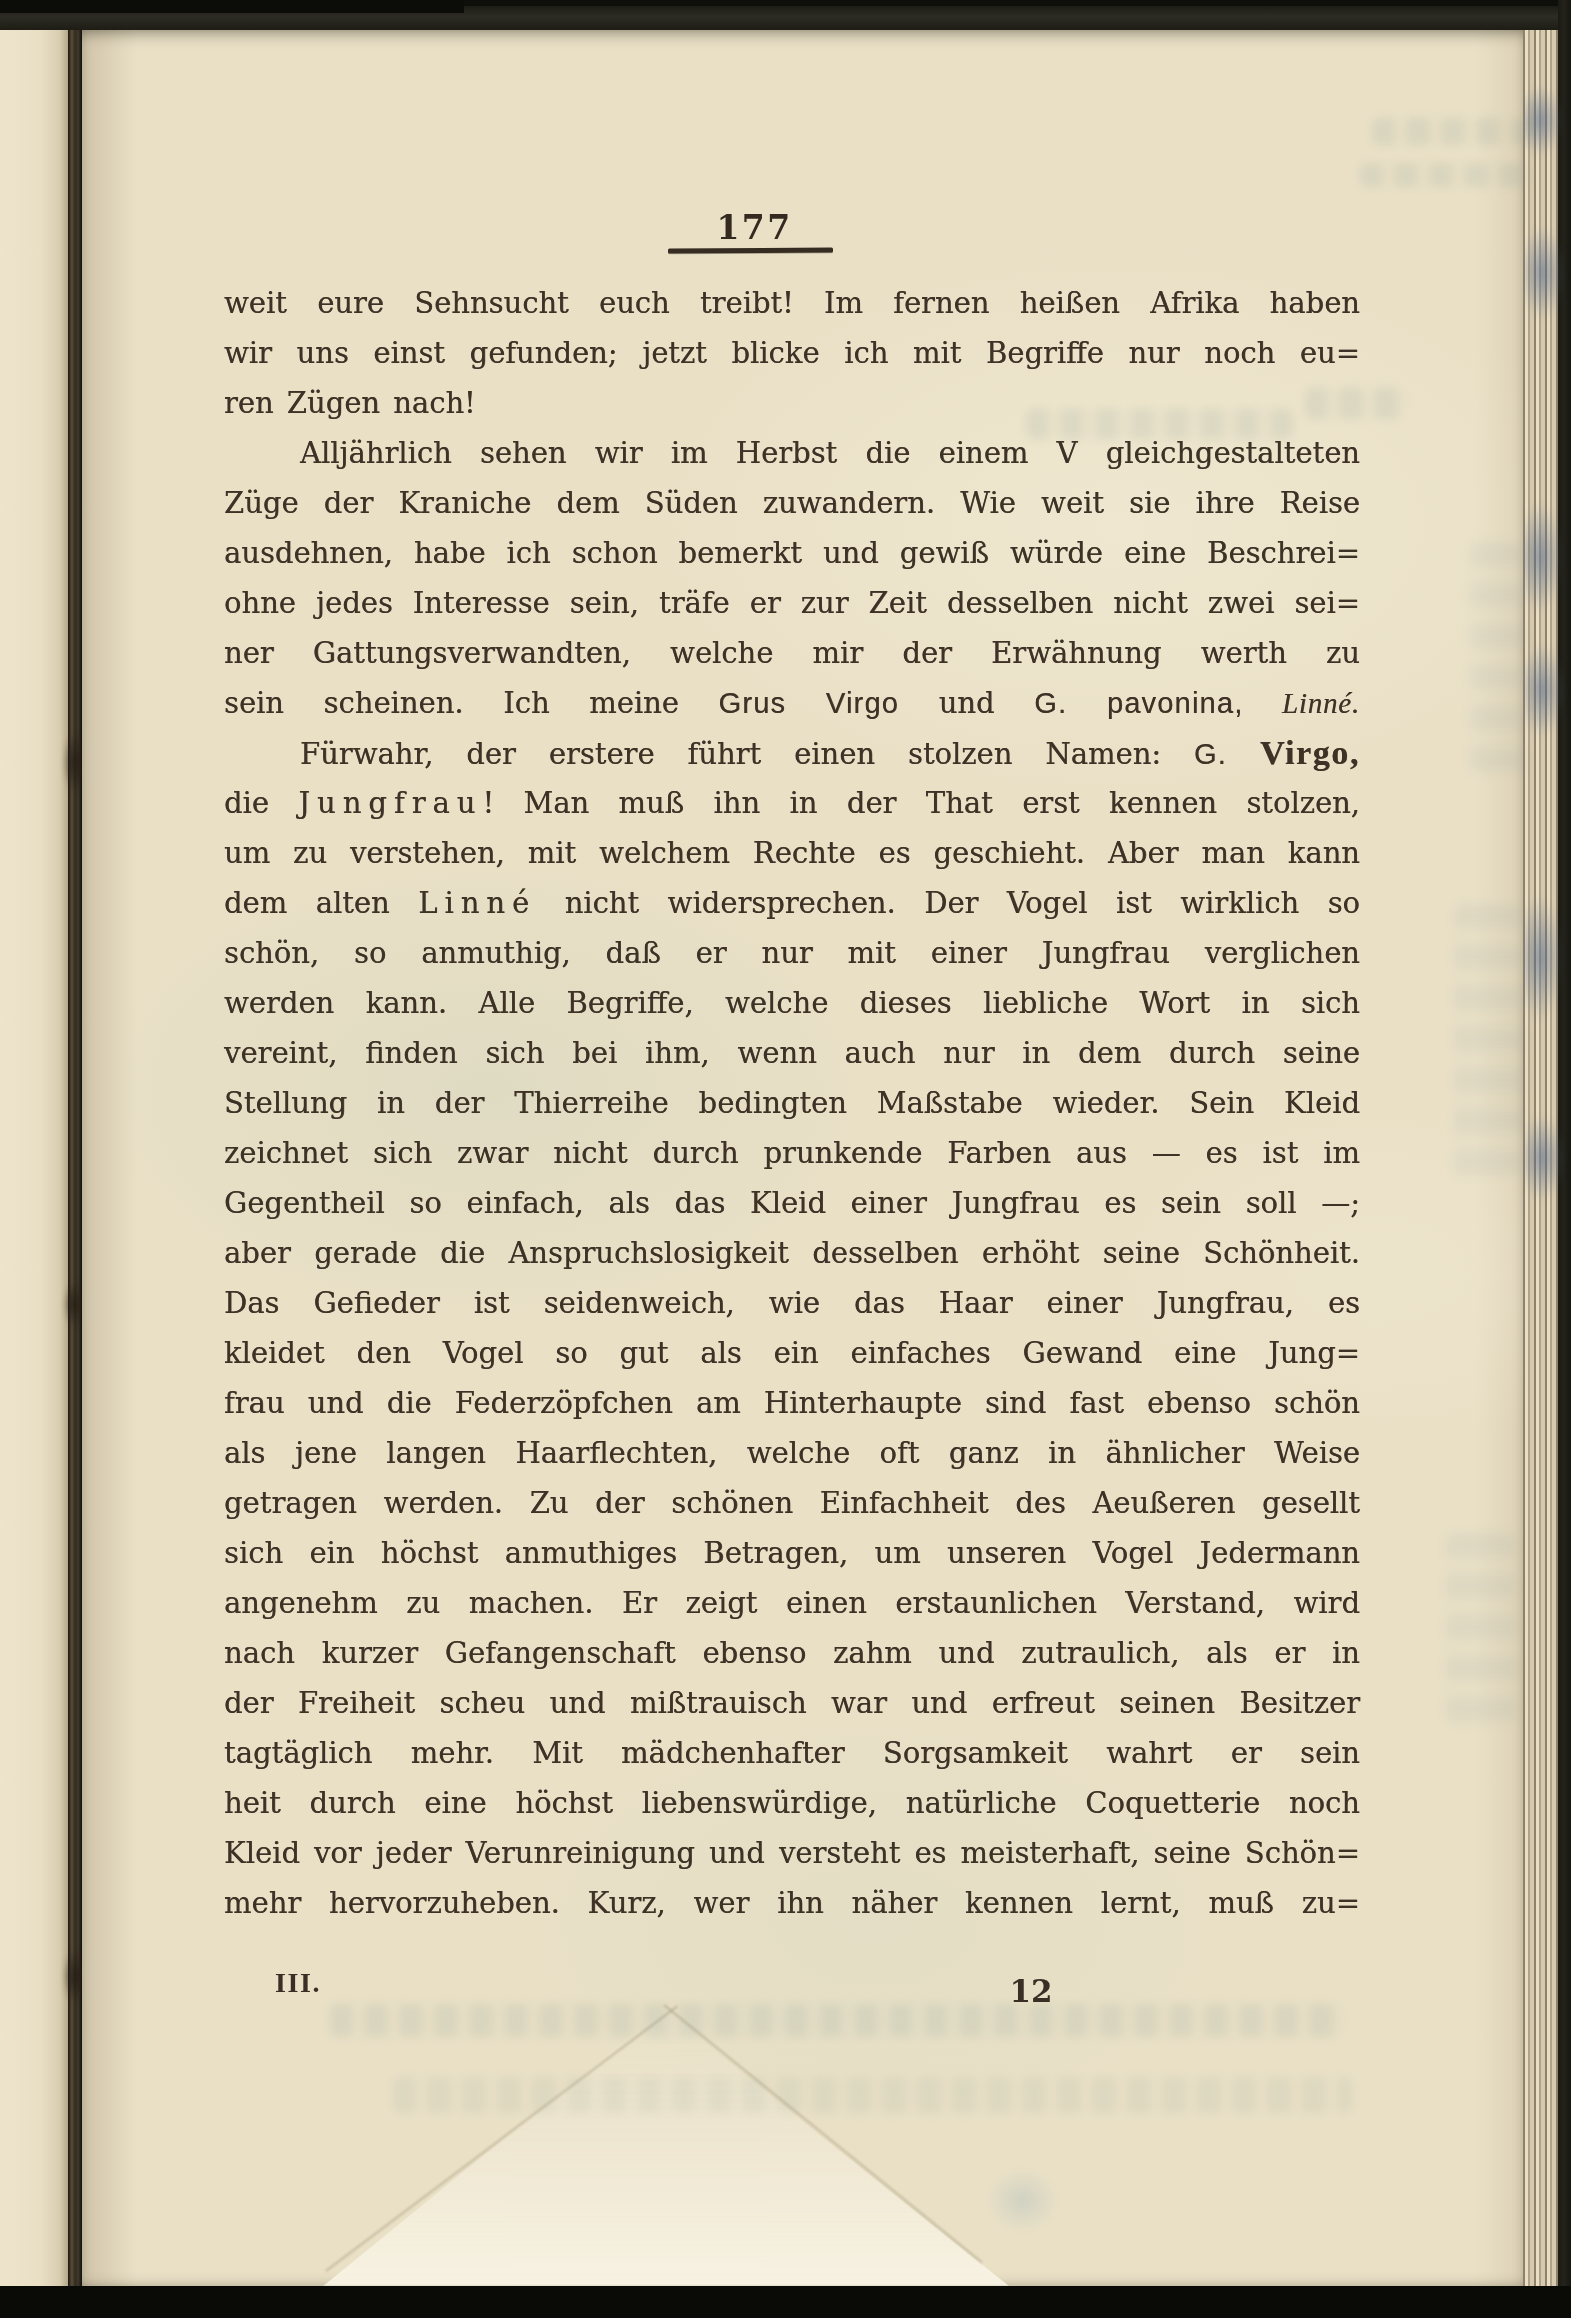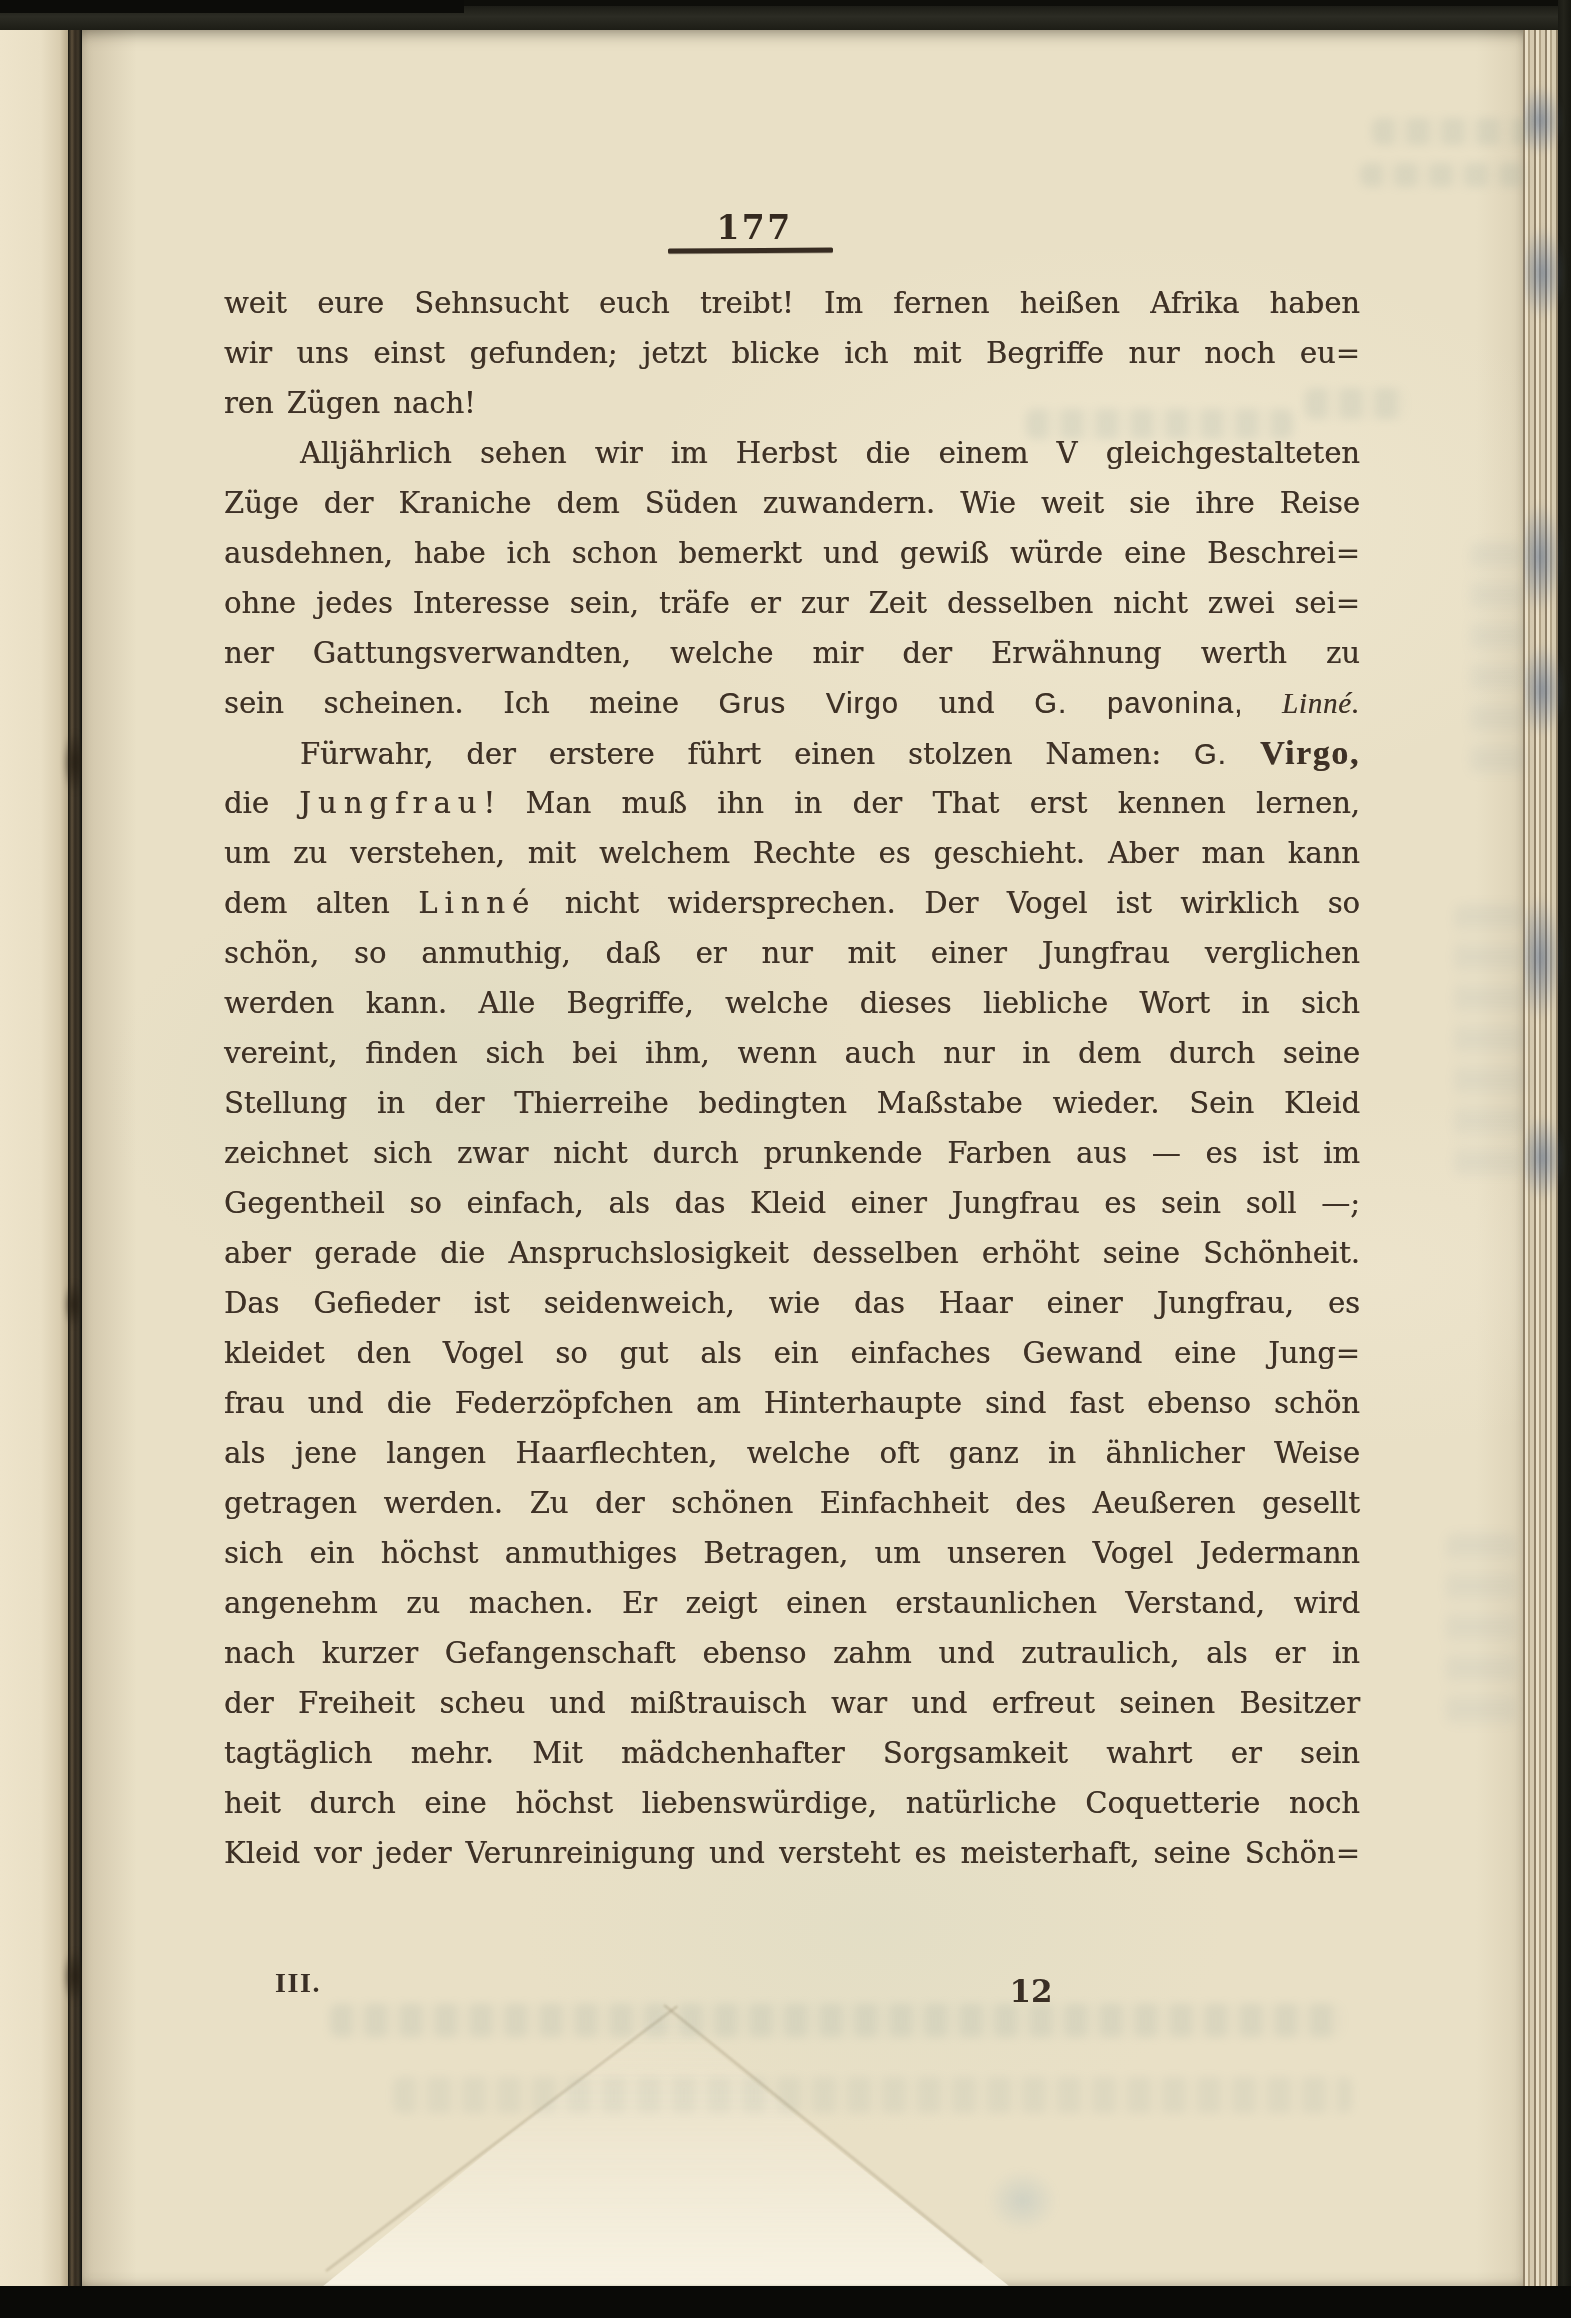--- a/index.html
+++ b/index.html
@@ -130,21 +130,21 @@
         <div class="line"><span class="seg-f">weit eure Sehnsucht euch treibt!  Im fernen heißen Afrika haben</span></div>
         <div class="line"><span class="seg-f">wir uns einst gefunden; jetzt blicke ich mit Begriffe nur noch eu=</span></div>
         <div class="line nojust"><span class="seg-f">ren Zügen nach!</span></div>
         <div class="line indent"><span class="seg-f">Alljährlich sehen wir im Herbst die einem V gleichgestalteten</span></div>
         <div class="line"><span class="seg-f">Züge der Kraniche dem Süden zuwandern.  Wie weit sie ihre Reise</span></div>
         <div class="line"><span class="seg-f">ausdehnen, habe ich schon bemerkt und gewiß würde eine Beschrei=</span></div>
         <div class="line"><span class="seg-f">ohne jedes Interesse sein, träfe er zur Zeit desselben nicht zwei sei=</span></div>
         <div class="line"><span class="seg-f">ner Gattungsverwandten, welche mir der Erwähnung werth zu</span></div>
         <div class="line"><span class="seg-f">sein scheinen.  Ich meine </span><span class="seg-ant">Grus Virgo</span><span class="seg-f"> und </span><span class="seg-ant">G. pavonina,</span><span class="seg-anti"> Linné.</span></div>
         <div class="line indent"><span class="seg-f">Fürwahr, der erstere führt einen stolzen Namen: </span><span class="seg-ant">G. </span><span class="seg-antb">Virgo,</span></div>
-        <div class="line"><span class="seg-f">die </span><span class="seg-sp">Jungfrau</span><span class="seg-f">!  Man muß ihn in der That erst kennen lernen,</span></div>
+        <div class="line"><span class="seg-f">die </span><span class="seg-sp">Jungfrau</span><span class="seg-f">!  Man muß ihn in der That erst kennen stolzen,</span></div>
         <div class="line"><span class="seg-f">um zu verstehen, mit welchem Rechte es geschieht.  Aber man kann</span></div>
         <div class="line"><span class="seg-f">dem alten </span><span class="seg-sp">Linné</span><span class="seg-f"> nicht widersprechen.  Der Vogel ist wirklich so</span></div>
         <div class="line"><span class="seg-f">schön, so anmuthig, daß er nur mit einer Jungfrau verglichen</span></div>
         <div class="line"><span class="seg-f">werden kann.  Alle Begriffe, welche dieses liebliche Wort in sich</span></div>
         <div class="line"><span class="seg-f">vereint, finden sich bei ihm, wenn auch nur in dem durch seine</span></div>
         <div class="line"><span class="seg-f">Stellung in der Thierreihe bedingten Maßstabe wieder.  Sein Kleid</span></div>
         <div class="line"><span class="seg-f">zeichnet sich zwar nicht durch prunkende Farben aus — es ist im</span></div>
         <div class="line"><span class="seg-f">Gegentheil so einfach, als das Kleid einer Jungfrau es sein soll —;</span></div>
         <div class="line"><span class="seg-f">aber gerade die Anspruchslosigkeit desselben erhöht seine Schönheit.</span></div>
         <div class="line"><span class="seg-f">Das Gefieder ist seidenweich, wie das Haar einer Jungfrau, es</span></div>
@@ -152,19 +152,20 @@
         <div class="line"><span class="seg-f">frau und die Federzöpfchen am Hinterhaupte sind fast ebenso schön</span></div>
         <div class="line"><span class="seg-f">als jene langen Haarflechten, welche oft ganz in ähnlicher Weise</span></div>
         <div class="line"><span class="seg-f">getragen werden.  Zu der schönen Einfachheit des Aeußeren gesellt</span></div>
         <div class="line"><span class="seg-f">sich ein höchst anmuthiges Betragen, um unseren Vogel Jedermann</span></div>
         <div class="line"><span class="seg-f">angenehm zu machen.  Er zeigt einen erstaunlichen Verstand, wird</span></div>
         <div class="line"><span class="seg-f">nach kurzer Gefangenschaft ebenso zahm und zutraulich, als er in</span></div>
         <div class="line"><span class="seg-f">der Freiheit scheu und mißtrauisch war und erfreut seinen Besitzer</span></div>
         <div class="line"><span class="seg-f">tagtäglich mehr.  Mit mädchenhafter Sorgsamkeit wahrt er sein</span></div>
         <div class="line"><span class="seg-f">heit durch eine höchst liebenswürdige, natürliche Coquetterie noch</span></div>
         <div class="line"><span class="seg-f">Kleid vor jeder Verunreinigung und versteht es meisterhaft, seine Schön=</span></div>
+        <div class="line"><span class="seg-f">mehr hervorzuheben.  Kurz, wer ihn näher kennen lernt, muß zu=</span></div>
       </div>
 
     <div class="abs sig-mark">III.</div>
     <div class="abs sheet-num">12</div>
   </div>
 </div>
 
 
 </body></html>

